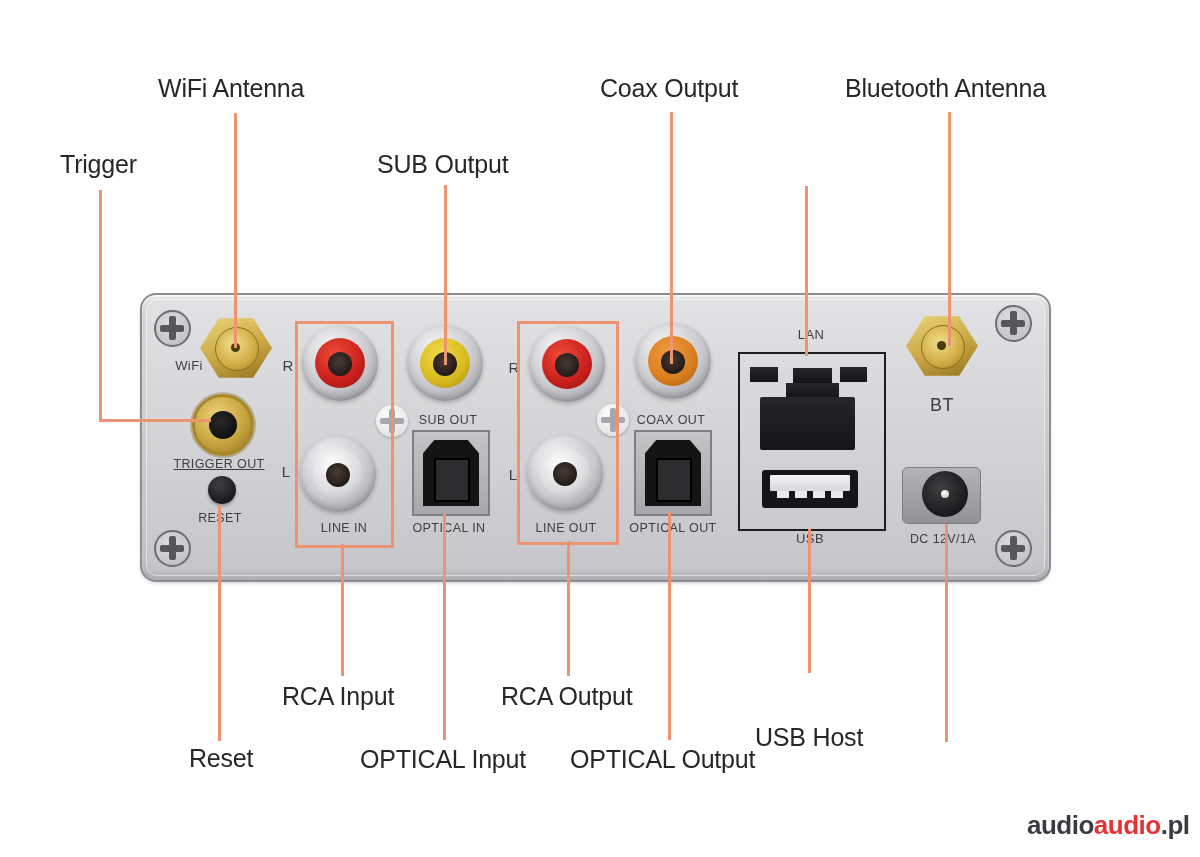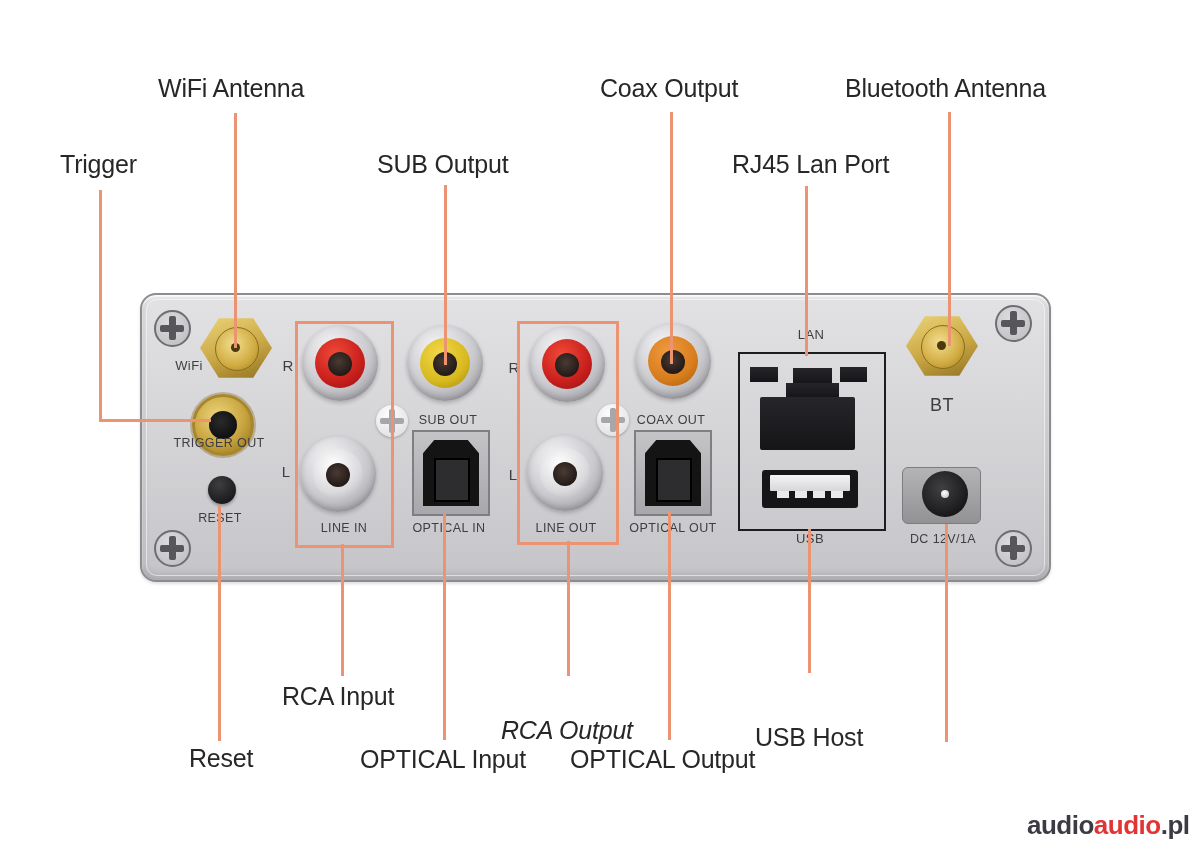--- a/index.html
+++ b/index.html
@@ -90,25 +90,24 @@
 </style>
 </head>
 <body>
 
 <div id="canvas">
 
   <div class="biglabel" style="left:60px;top:150px;">Trigger</div>
   <div class="biglabel" style="left:158px;top:74px;">WiFi Antenna</div>
   <div class="biglabel" style="left:377px;top:150px;">SUB Output</div>
   <div class="biglabel" style="left:600px;top:74px;">Coax Output</div>
-  <div class="biglabel" style="left:732px;top:150px;">RJ45 Lan Port</div>
   <div class="biglabel" style="left:845px;top:74px;">Bluetooth Antenna</div>
 
   <div class="biglabel" style="left:282px;top:682px;">RCA Input</div>
-  <div class="biglabel" style="left:501px;top:716px;font-style:italic;">RCA Output</div>
+  <div class="biglabel" style="left:501px;top:682px;">RCA Output</div>
   <div class="biglabel" style="left:755px;top:677px;margin-top:46px;">USB Host</div>
   <div class="biglabel" style="left:189px;top:744px;">Reset</div>
   <div class="biglabel" style="left:570px;top:745px;">OPTICAL Output</div>
   <div class="biglabel" style="left:360px;top:745px;">OPTICAL Input</div>
 
   <div class="panel"></div>
   <div class="panel-bevel"></div>
 
   <div class="screw screw-dark" style="left:154px;top:310px;">
       <div class="bh"></div>
@@ -197,21 +196,21 @@
   <div class="usb-tooth" style="left:777px;"></div>
   <div class="usb-tooth" style="left:795px;"></div>
   <div class="usb-tooth" style="left:813px;"></div>
   <div class="usb-tooth" style="left:831px;"></div>
 
   <div class="dc-housing"></div>
   <div class="dc-barrel"></div>
   <div class="dc-pin"></div>
 
   <div class="plabel" style="left:189px;top:358px;font-size:13px;">WiFi</div>
-  <div class="plabel" style="left:219px;top:436px;">TRIGGER OUT</div>
+  <div class="plabel" style="left:219px;top:457px;text-decoration:underline;">TRIGGER OUT</div>
   <div class="plabel" style="left:220px;top:511px;">RESET</div>
   <div class="plabel plabel-rl" style="left:288px;top:357px;">R</div>
   <div class="plabel plabel-rl" style="left:286px;top:463px;">L</div>
   <div class="plabel" style="left:338px;top:521px;padding-left:12px;">LINE IN</div>
   <div class="plabel" style="left:448px;top:413px;">SUB OUT</div>
   <div class="plabel" style="left:449px;top:521px;">OPTICAL IN</div>
   <div class="plabel plabel-rl" style="left:514px;top:359px;">R</div>
   <div class="plabel plabel-rl" style="left:513px;top:466px;">L</div>
   <div class="plabel" style="left:566px;top:521px;">LINE OUT</div>
   <div class="plabel" style="left:671px;top:413px;">COAX OUT</div>

